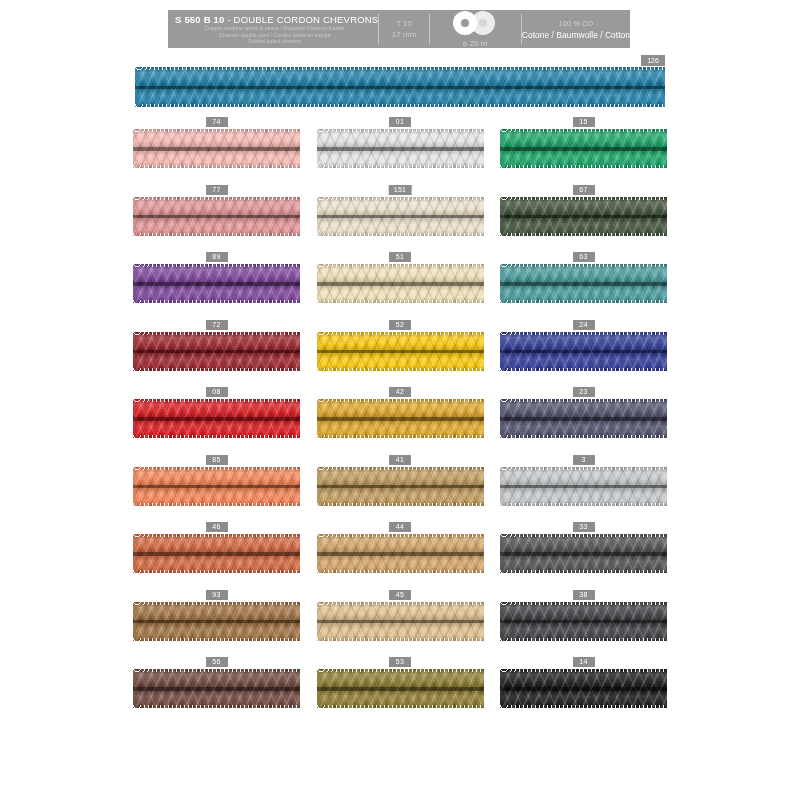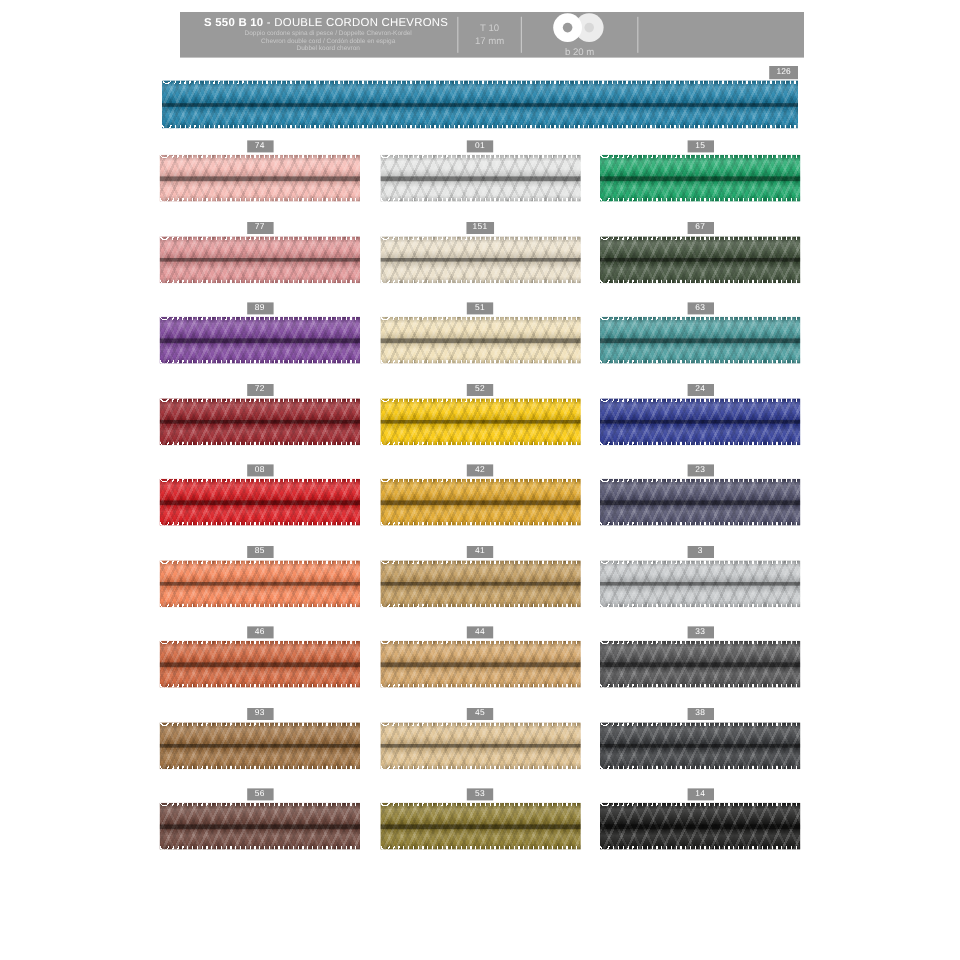--- a/index.html
+++ b/index.html
@@ -11,28 +11,27 @@
   }
   #page {
     position: relative;
     width: 800px; height: 800px;
     background: #ffffff;
   }
 
   
   .header {
     position: absolute;
-    left: 150px; top: 10px;
-    width: 520px; height: 38px;
+    left: 168px; top: 10px;
+    width: 462px; height: 38px;
     background: #9a9a9a;
     display: flex;
     align-items: stretch;
     box-sizing: border-box;
     color: #ffffff;
-    padding-left: 13px;
   }
   .hdr-col {
     display: flex;
     flex-direction: column;
     justify-content: center;
     box-sizing: border-box;
   }
   .hdr-title-col {
     width: 218px;
     padding-left: 7px;
@@ -228,20 +227,24 @@
         <div class="c c2"></div>
         <div class="c c1"></div>
         <div class="h h2"></div>
         <div class="h h1"></div>
       </div>
       <div class="hdr-len">b 20 m</div>
     </div>
 
     <div class="vdiv"></div>
 
+    <div class="hdr-col hdr-comp-col">
+      <div class="comp1">100 % CO</div>
+      <div class="comp2">Cotone / Baumwolle / Cotton</div>
+    </div>
 
   </div>
 
   <div class="feature-wrap">
     <div class="feature-label">126</div>
     <div class="feature-cord">
       <div class="base" style="background: rgb(28, 127, 168);"></div>
       <div class="braid"></div>
       <div class="shade"></div>
       <div class="groove"></div>

